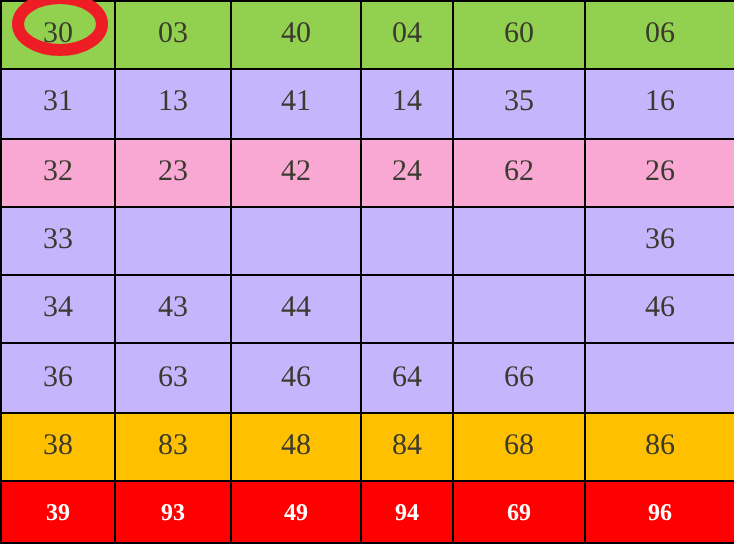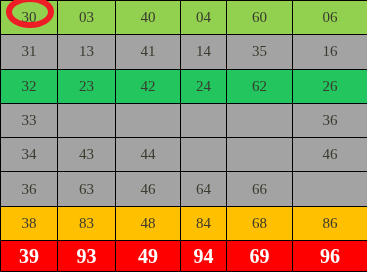--- a/index.html
+++ b/index.html
@@ -38,24 +38,24 @@
   }
   
   col.c0 { width: 57px; }
   col.c1 { width: 58px; }
   col.c2 { width: 65px; }
   col.c3 { width: 46px; }
   col.c4 { width: 66px; }
   col.c5 { width: 75px; }
 
   tr.r-green  td { background: #92d050; }
-  tr.r-cream  td { background: #a3a3a3; }
-  tr.r-yellow td { background: #22c55e; text-align: center; }
+  tr.r-cream  td { background: #c4b5fd; }
+  tr.r-yellow td { background: #f9a8d4; text-align: center; }
   tr.r-orange td { background: #ffc000; }
-  tr.r-red    td { background: #fe0000; color: #ffffff; font-weight: bold; font-size: 20px; }
+  tr.r-red    td { background: #fe0000; color: #ffffff; font-weight: bold; font-size: 12px; }
 
   tr.row-tall td { height: 30px; }
 
   #annotation-layer {
     position: absolute;
     left: 0;
     top: 0;
     width: 367px;
     height: 272px;
     pointer-events: none;

